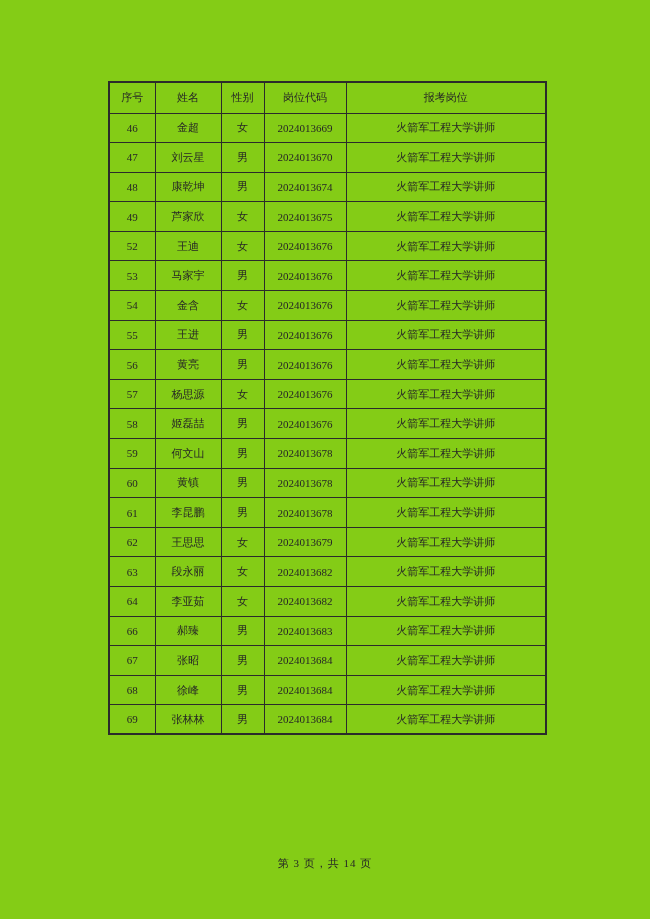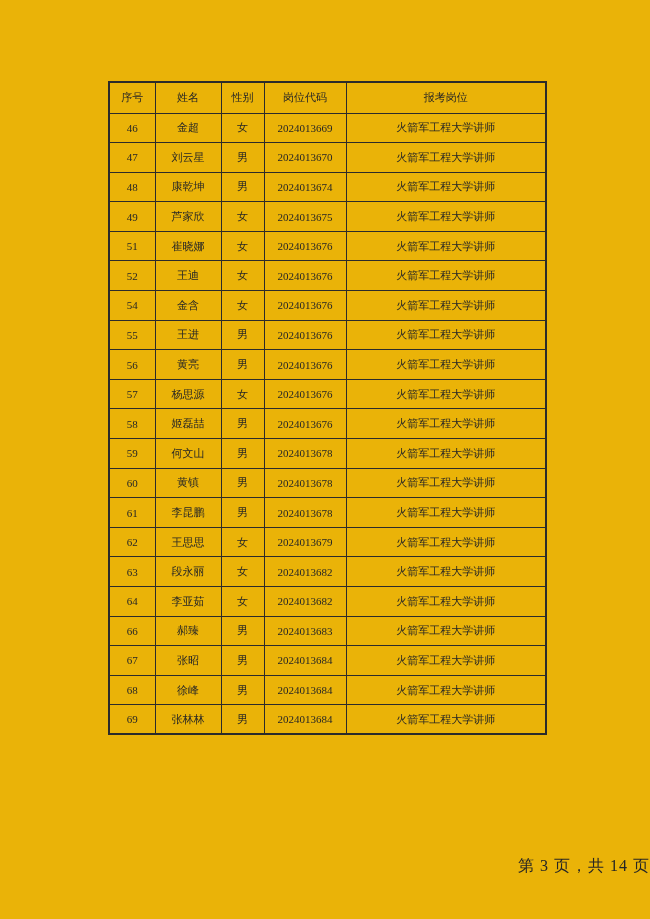--- a/index.html
+++ b/index.html
@@ -4,21 +4,21 @@
 <style>
   html, body {
     margin: 0;
     padding: 0;
     background: #ffffff;
   }
   .sheet {
     position: relative;
     width: 650px;
     height: 919px;
-    background: #eab308;
+    background: #84cc16;
     font-family: "Liberation Serif", "DejaVu Serif", serif;
     color: #262626;
     overflow: hidden;
   }
   table.roster {
     position: absolute;
     left: 108px;
     top: 81px;
     width: 437px;
     border-collapse: collapse;
@@ -41,22 +41,22 @@
   col.c-no   { width: 46px; }
   col.c-name { width: 66px; }
   col.c-sex  { width: 43px; }
   col.c-code { width: 82px; }
   col.c-post { width: 200px; }
   .footer {
     position: absolute;
     left: 0;
     top: 856px;
     width: 100%;
-    text-align: right;
-    font-size: 16px;
+    text-align: center;
+    font-size: 11px;
     color: #262626;
     letter-spacing: 1px;
   }
 </style>
 </head>
 <body>
 
 <div class="sheet">
 
   <table class="roster">
@@ -99,34 +99,34 @@
       <td>火箭军工程大学讲师</td>
     </tr>
         <tr>
       <td>49</td>
       <td>芦家欣</td>
       <td>女</td>
       <td>2024013675</td>
       <td>火箭军工程大学讲师</td>
     </tr>
         <tr>
-      <td>51</td>
-      <td>崔晓娜</td>
-      <td>女</td>
-      <td>2024013676</td>
-      <td>火箭军工程大学讲师</td>
-    </tr>
-        <tr>
       <td>52</td>
       <td>王迪</td>
       <td>女</td>
       <td>2024013676</td>
       <td>火箭军工程大学讲师</td>
     </tr>
         <tr>
+      <td>53</td>
+      <td>马家宇</td>
+      <td>男</td>
+      <td>2024013676</td>
+      <td>火箭军工程大学讲师</td>
+    </tr>
+        <tr>
       <td>54</td>
       <td>金含</td>
       <td>女</td>
       <td>2024013676</td>
       <td>火箭军工程大学讲师</td>
     </tr>
         <tr>
       <td>55</td>
       <td>王进</td>
       <td>男</td>

